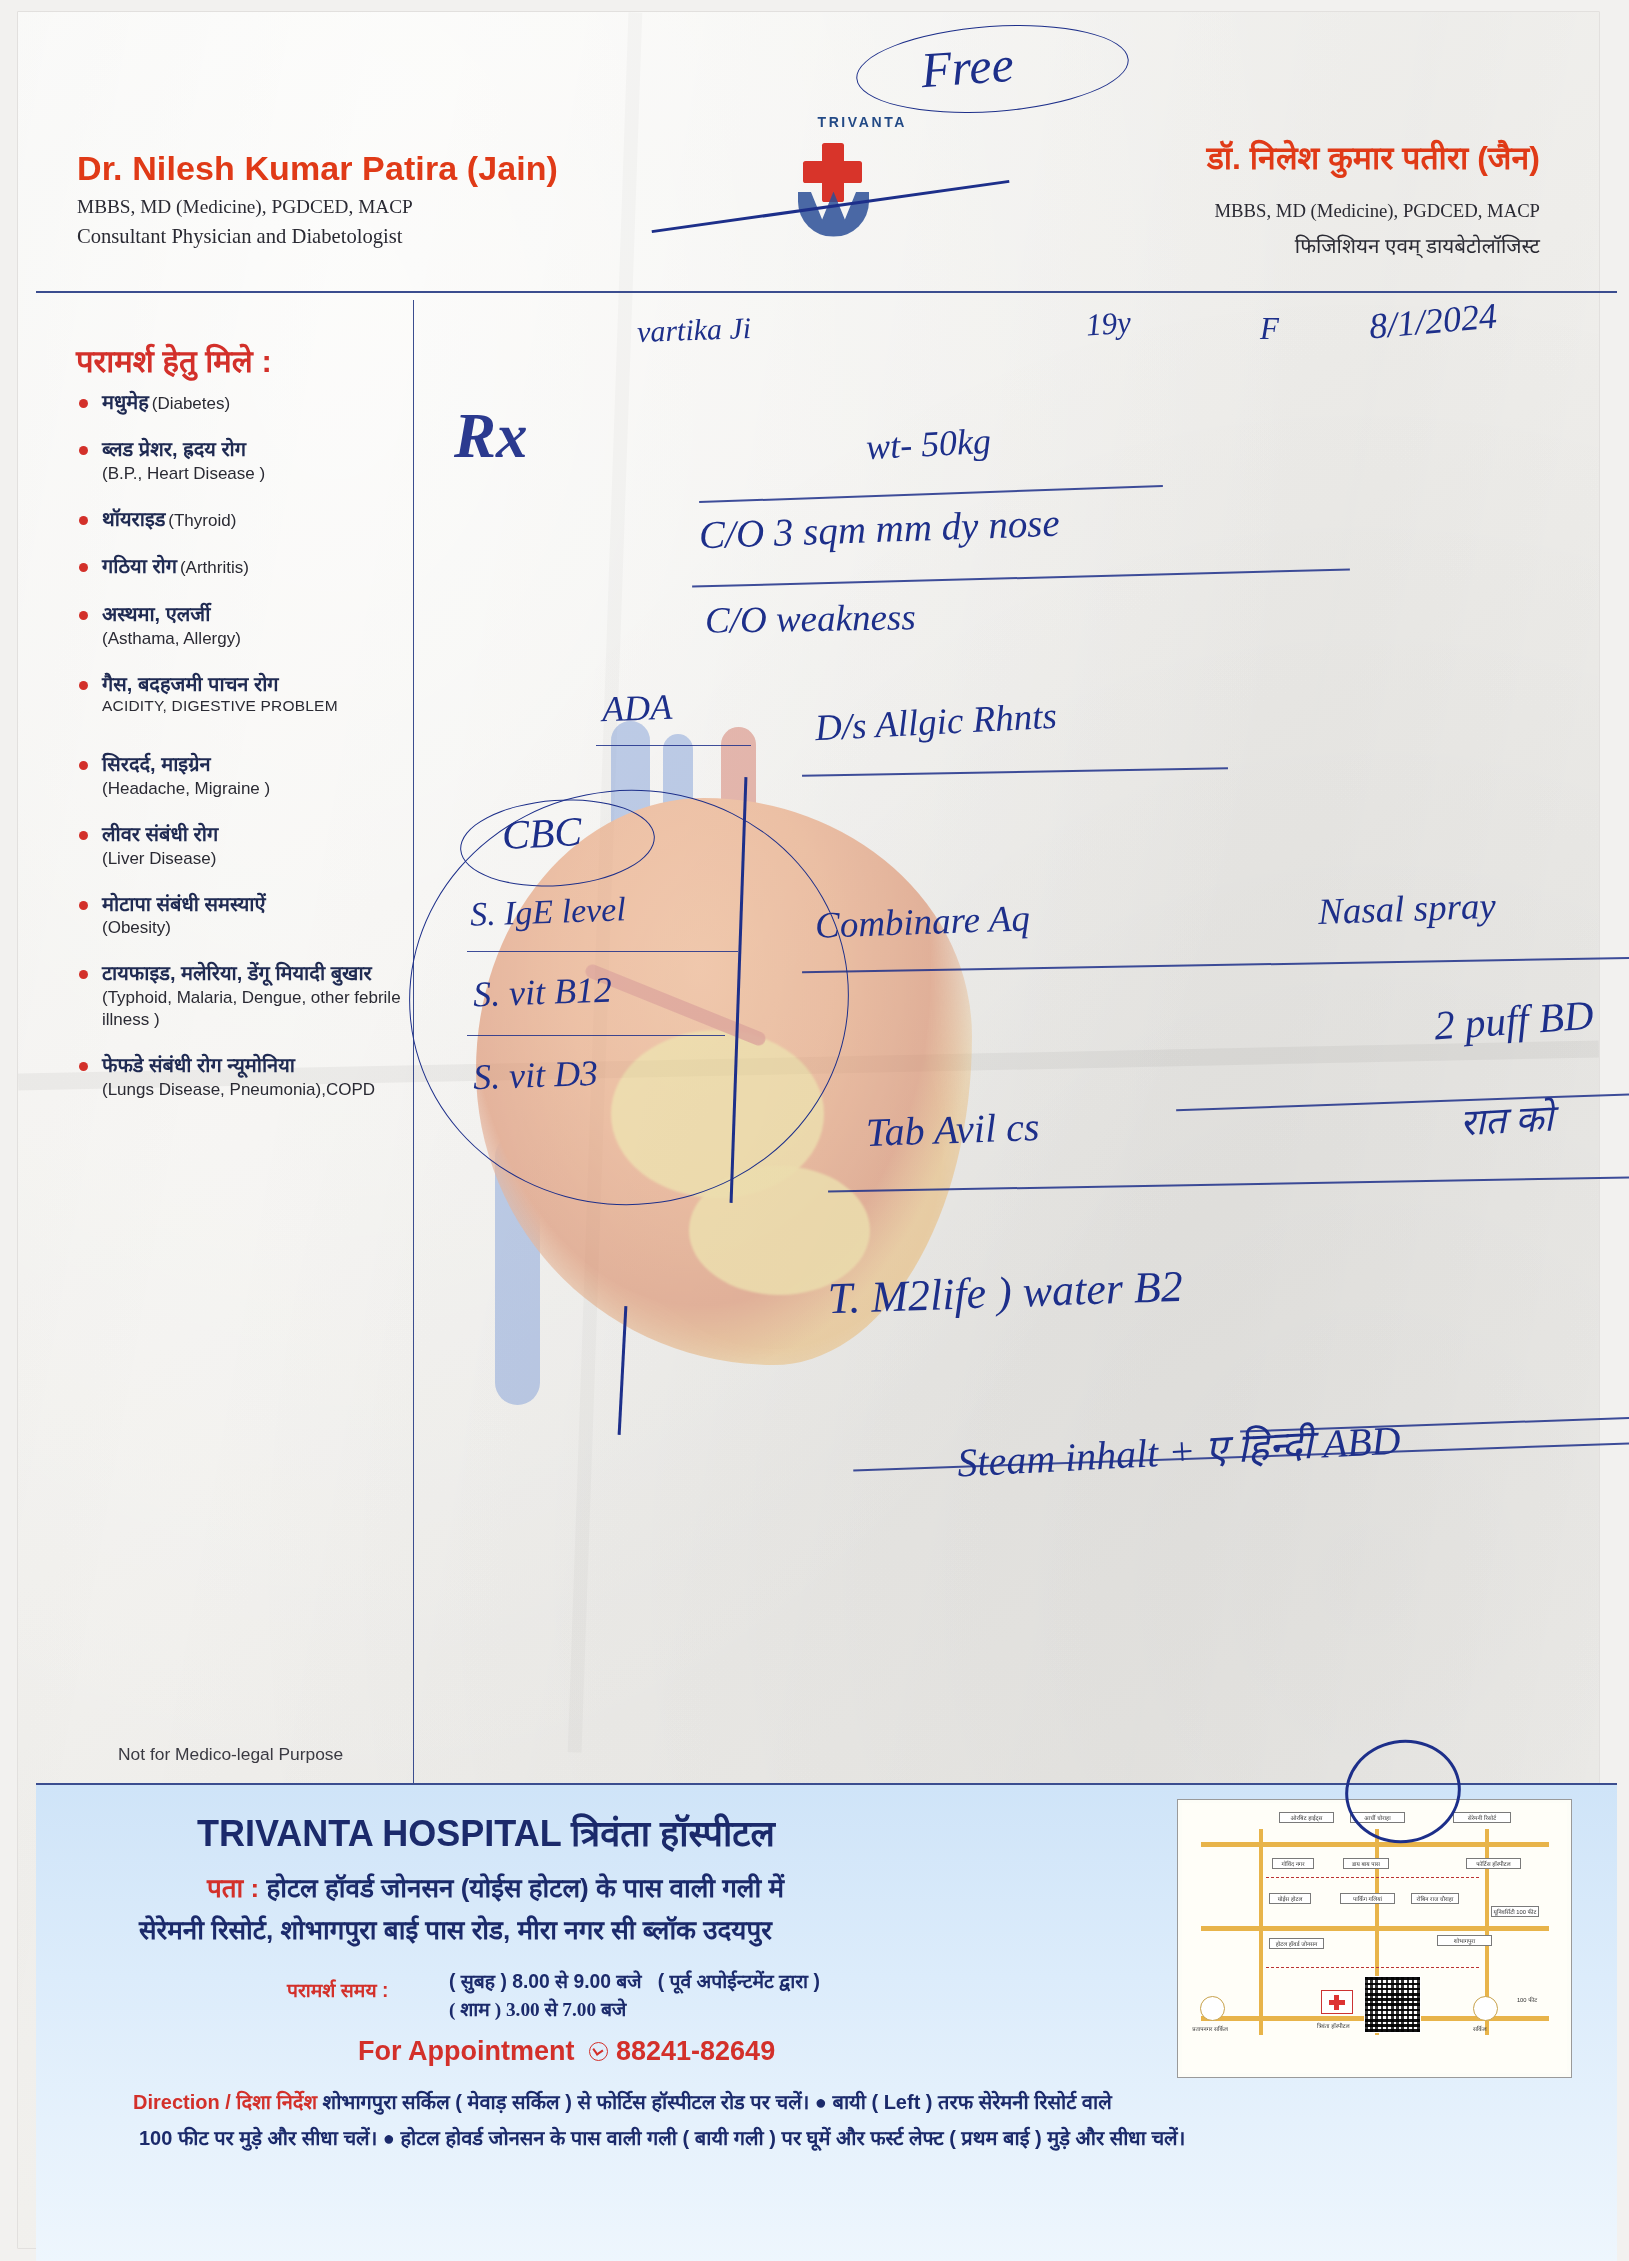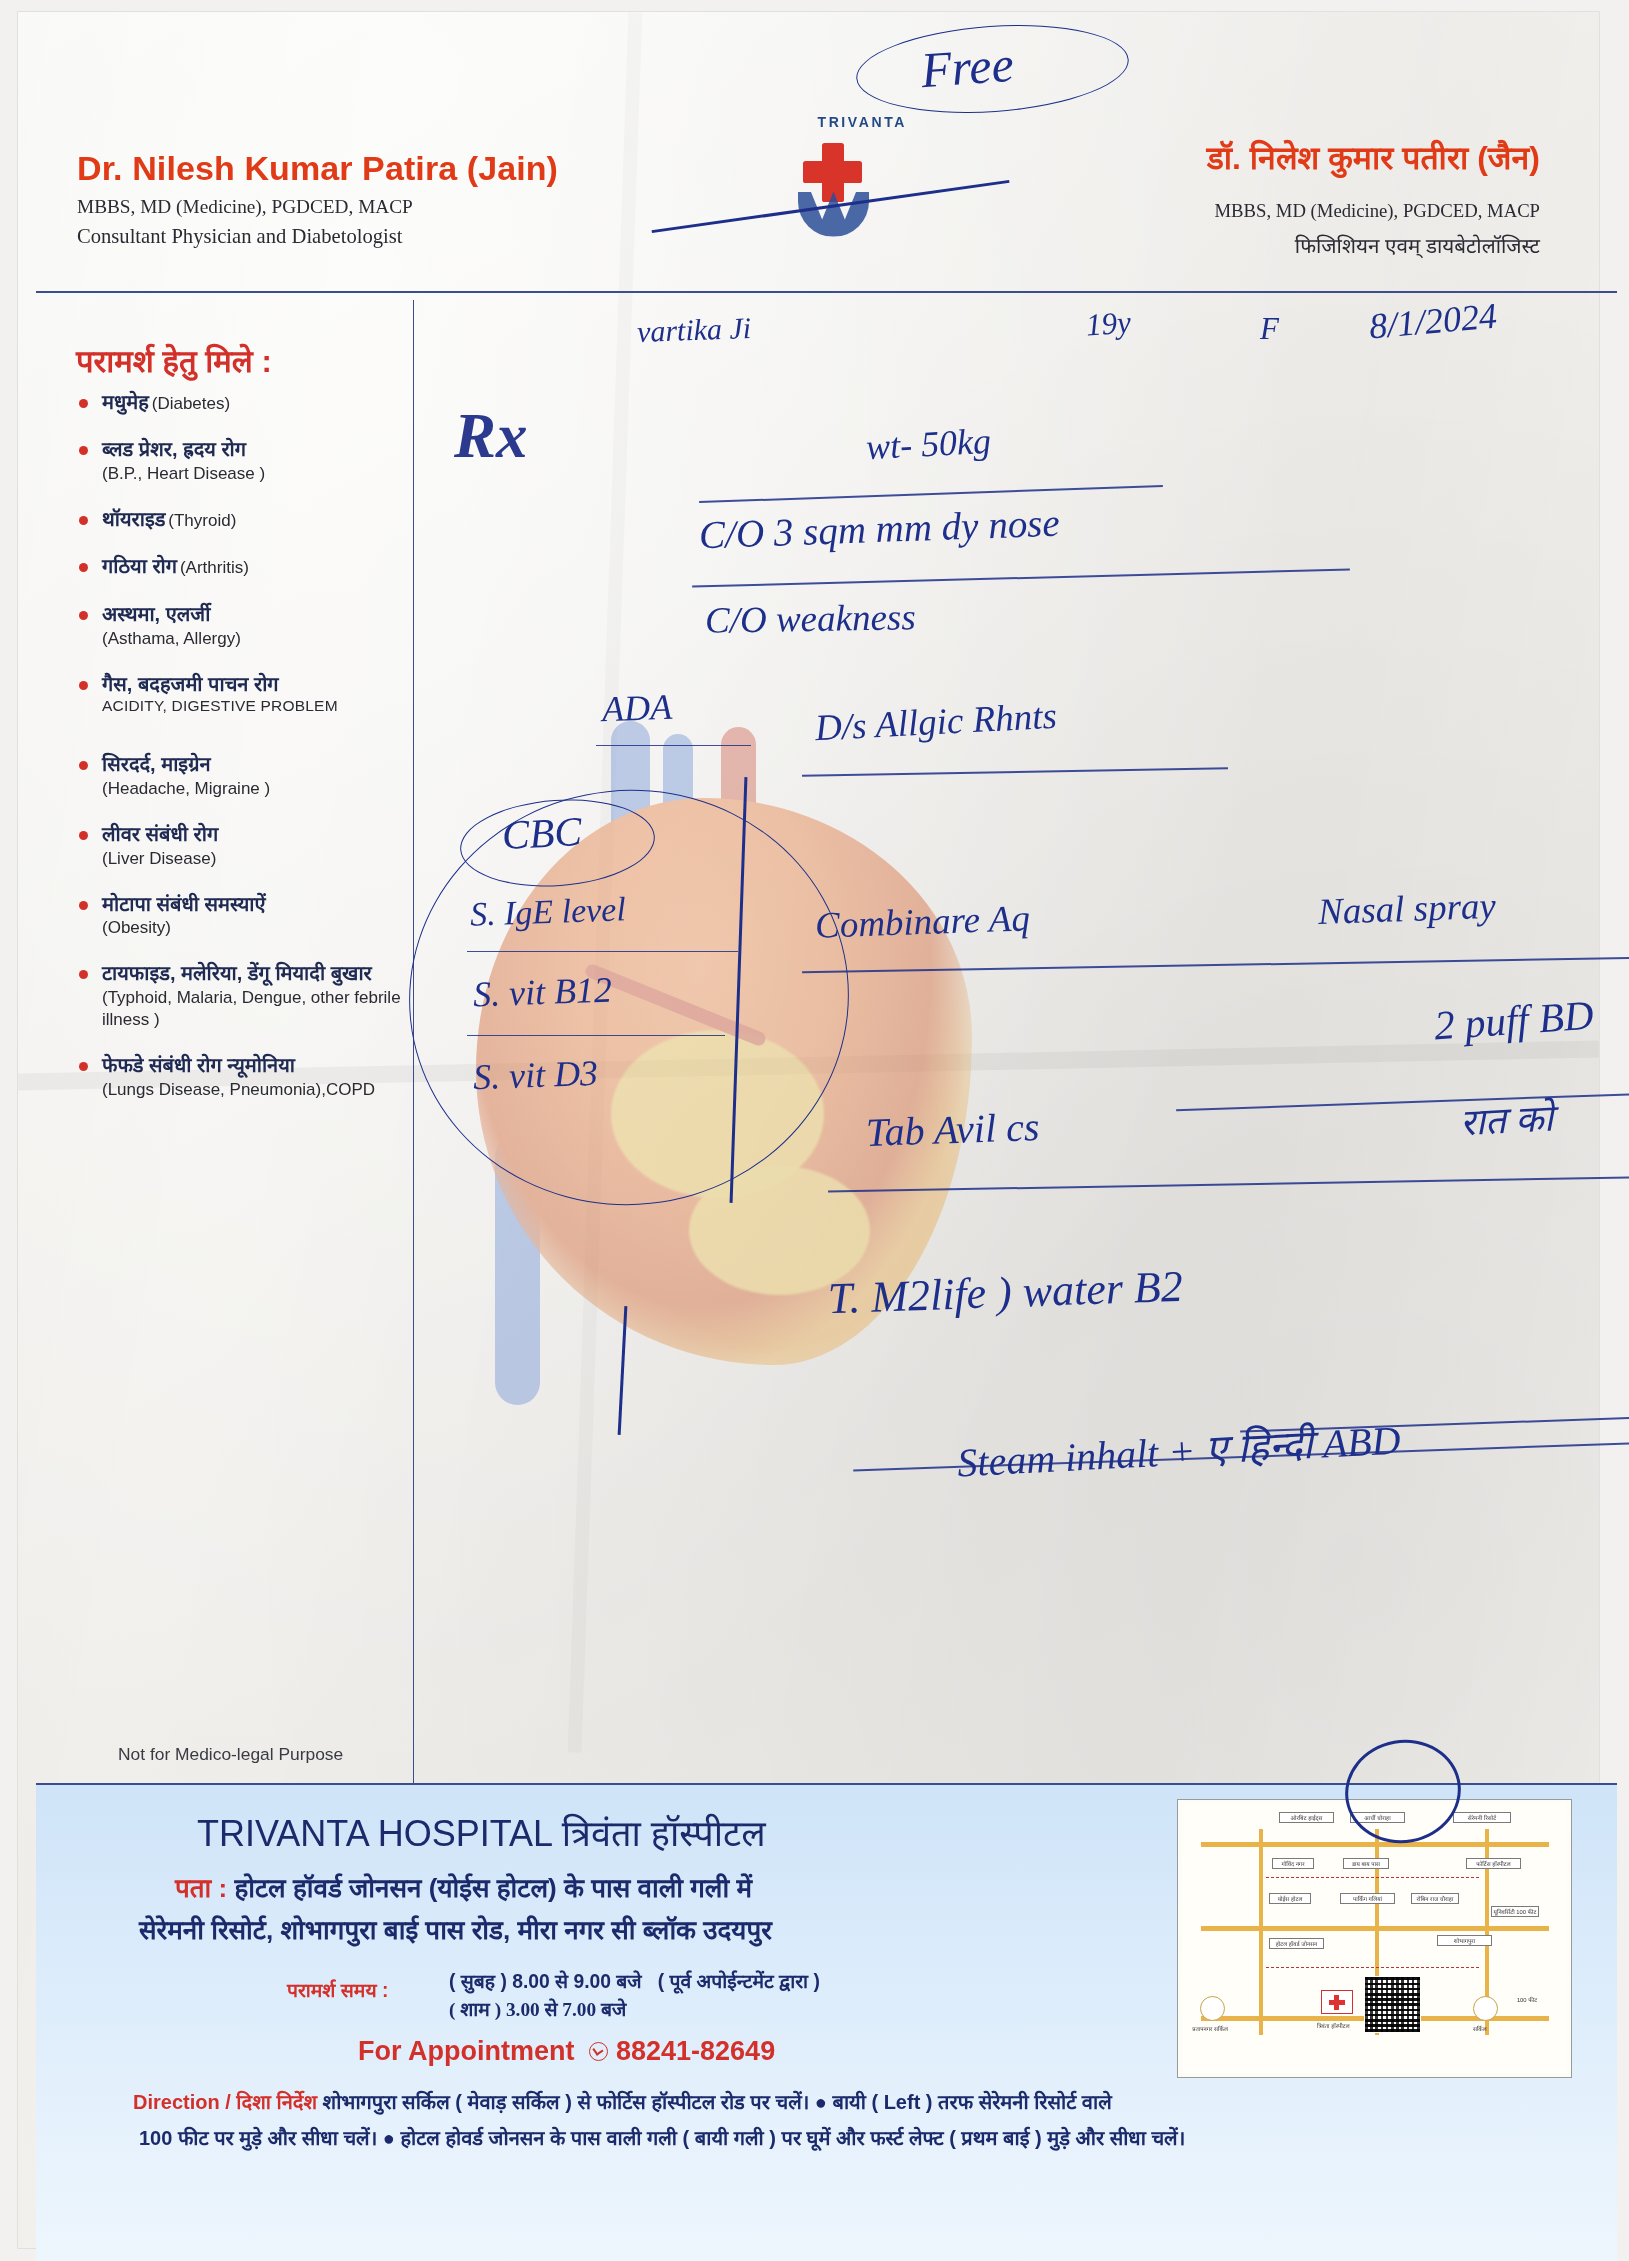--- a/index.html
+++ b/index.html
@@ -128,23 +128,23 @@
   .ul{position:absolute;height:1.9px;background:#1d2f8a;opacity:.85;}
   .ellipse{position:absolute;border:1.9px solid #1d2f8a;border-radius:50%;}
   .line{position:absolute;background:#1d2f8a;}
 
   
   .footer{
     position:absolute;left:18px;top:1771px;width:1581px;height:477px;
     background:linear-gradient(180deg,#cfe4f8 0%,#dcecfb 40%,#eef6fd 100%);
     border-top:2.6px solid #3b4d8f;
   }
-  .hosp-name{position:absolute;left:161px;top:23px;font-size:36px;font-weight:normal;color:#1b2a6b;}
+  .hosp-name{position:absolute;left:161px;top:23px;font-size:36px;font-weight:bold;color:#1b2a6b;}
   .addr1{position:absolute;left:139px;top:84px;font-size:26px;font-weight:bold;color:#1b2a6b;}
-  .addr1 .red{color:#d3302a;}
+  .addr1 .red{color:#d3302a;margin-left:32px;}
   .addr2{position:absolute;left:103px;top:126px;font-size:26px;font-weight:bold;color:#1b2a6b;}
   .time-lbl{position:absolute;left:251px;top:191px;font-size:19.3px;font-weight:bold;color:#d3302a;}
   .time1{position:absolute;left:413px;top:182px;font-size:19.3px;font-weight:bold;color:#1b2a6b;}
   .time2{position:absolute;left:413px;top:210px;font-size:19.3px;font-weight:bold;color:#1b2a6b;font-family:Liberation Serif, serif;}
   .appt{position:absolute;left:322px;top:251px;font-size:27px;font-weight:bold;color:#d3302a;}
   .dir1{position:absolute;left:97px;top:303px;font-size:20px;font-weight:bold;color:#1b2a6b;}
   .dir1 .red{color:#d3302a;}
   .dir2{position:absolute;left:103px;top:339px;font-size:20px;font-weight:bold;color:#1b2a6b;}
 
   .map{

